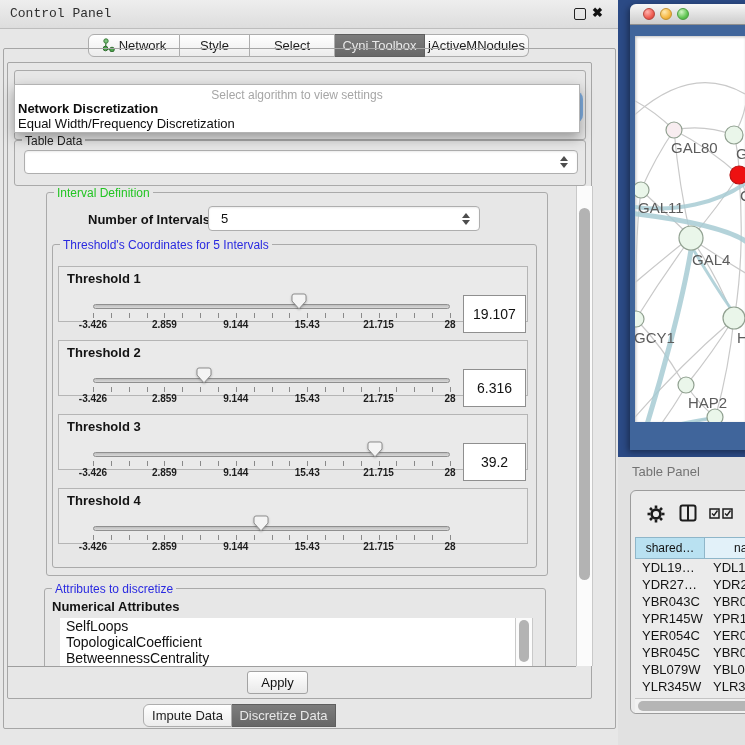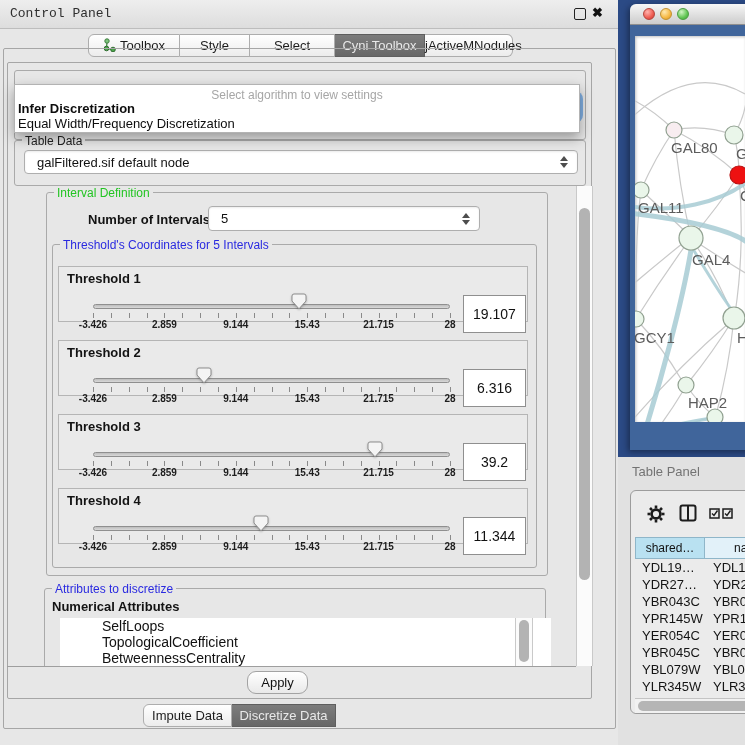--- a/index.html
+++ b/index.html
@@ -57,25 +57,25 @@
   .th-label{position:absolute;left:8px;top:4px;font-size:13px;font-weight:bold;color:#131313;}
   .track{position:absolute;left:34px;top:37px;width:357px;height:5px;background:linear-gradient(#bdbdbd,#d9d9d9);
          border:1px solid #8f8f8f;border-radius:4px;box-sizing:border-box;}
   .thumb{position:absolute;top:26px;width:16px;height:17px;z-index:3;filter:drop-shadow(0 1px 1px rgba(0,0,0,.25));}
   .tick{position:absolute;top:46px;width:1px;height:5px;background:#8a8a8a;}
   .scale-num{position:absolute;top:52px;transform:translateX(-50%);font-size:10px;font-weight:bold;color:#1e1e1e;}
   .th-valuebox{position:absolute;left:404px;top:28px;width:61px;height:36px;background:#ffffff;
                border:1px solid #8f8f8f;font-size:14px;color:#111;text-align:center;line-height:36px;}
 
   
-  #attr-list{position:absolute;background:#ffffff;overflow:hidden;padding-left:36px;}
+  #attr-list{position:absolute;background:#ffffff;overflow:hidden;}
   .attr-item{height:16px;line-height:16px;font-size:14px;color:#111;padding-left:6px;white-space:nowrap;}
 
   .push-button{position:absolute;box-sizing:border-box;background:linear-gradient(#ffffff,#e9e9e9);
-               border:1px solid #a3a3a3;border-radius:9px;text-align:center;font-size:13px;color:#111;}
+               border:1px solid #a3a3a3;border-radius:3px;text-align:center;font-size:13px;color:#111;}
 
   
   #desktop{left:618px;top:0;width:127px;height:457px;background:#2b4a85;}
   #net-window{left:630px;top:4px;width:130px;height:446px;background:#40659b;border-radius:6px 0 0 0;
               box-shadow:-2px 2px 6px rgba(0,0,0,.4);}
   #net-titlebar{left:0;top:0;width:100%;height:20px;background:linear-gradient(#f7f7f7,#cccccc);
                 border-radius:6px 0 0 0;border-bottom:1px solid #8e8e8e;}
   .light{position:absolute;top:4px;width:12px;height:12px;border-radius:50%;box-sizing:border-box;}
   #light-red{left:13px;background:radial-gradient(circle at 35% 30%,#ffb3ad,#ee5c52 60%,#c33a32);border:1px solid #b5443c;}
   #light-yellow{left:30px;background:radial-gradient(circle at 35% 30%,#ffe9b0,#f6b843 60%,#d0922a);border:1px solid #c3912f;}
@@ -112,55 +112,54 @@
       <span class="abs" id="cp-close">✖</span>
     </div>
 
     <div class="seg first" style="left:88px;top:34px;width:92px;">
       <svg class="ticon" width="13" height="14" viewBox="0 0 13 14">
         <line x1="4" y1="4" x2="3.5" y2="10" stroke="#4e8a4e" stroke-width="1.4"></line>
         <line x1="4.5" y1="10.5" x2="9.5" y2="11.5" stroke="#4e8a4e" stroke-width="1.4"></line>
         <circle cx="4" cy="3" r="2.2" fill="#7cc47c" stroke="#3f7d3f"></circle>
         <circle cx="3.5" cy="10.5" r="2.3" fill="#4ca64c" stroke="#2f6b2f"></circle>
         <circle cx="10" cy="11.5" r="2.3" fill="#4ca64c" stroke="#2f6b2f"></circle>
-      </svg><span>Toolbox</span>
+      </svg><span>Network</span>
     </div>
     <div class="seg" style="left:180px;top:34px;width:70px;">
       <span>Style</span>
     </div>
     <div class="seg" style="left:250px;top:34px;width:85px;">
       <span>Select</span>
     </div>
     <div class="seg sel" style="left:335px;top:34px;width:90px;">
       <span>Cyni Toolbox</span>
     </div>
-    <div class="seg last" style="left:425px;top:34px;width:88px;">
+    <div class="seg last" style="left:425px;top:34px;width:104px;">
       <span>jActiveMNodules</span>
     </div>
 
     <div class="frame" style="left:3px;top:48px;width:611px;height:679px;"></div>
     <div class="frame" style="left:7px;top:62px;width:583px;height:635px;"></div>
 
     <div class="group" style="left:14px;top:70px;width:570px;height:68px;"></div>
     <span class="group-label" style="left:22px;top:64px;color:#4c1d95;margin-top:24px;">Discretization Algorithm</span>
 
     <div class="combo abs" id="algo-combo">
       <span class="spinner"></span>
     </div>
 
     <div class="abs" id="algo-popup">
       <div class="abs" id="popup-hint">Select algorithm to view settings</div>
-      <div class="popup-item" style="top:16px;font-weight:bold;">Infer Discretization</div>
+      <div class="popup-item" style="top:16px;font-weight:bold;">Network Discretization</div>
       <div class="popup-item" style="top:31px;">Equal Width/Frequency Discretization</div>
     </div>
 
     <div class="group" style="left:14px;top:140px;width:570px;height:44px;"></div>
     <span class="group-label" style="left:22px;top:134px;color:#222;">Table Data</span>
     <div class="combo abs" style="left:24px;top:150px;width:554px;height:24px;">
-      <span class="cval">galFiltered.sif default node</span>
       <span class="spinner"></span>
     </div>
 
     <div class="abs" id="scroll-viewport">
 
       <div class="group" style="left:39px;top:6px;width:500px;height:382px;"></div>
       <span class="group-label" style="left:47px;top:0;color:#23c523;">Interval Definition</span>
 
       <span class="abs" style="left:81px;top:26px;font-size:13px;font-weight:bold;color:#131313;">Number of Intervals</span>
       <div class="combo abs" style="left:201px;top:20px;width:272px;height:25px;">
@@ -318,21 +317,20 @@
             <div class="tick" style="left: 391px;"></div>
           </div>
         <div class="scale-labels">
             <span class="scale-num" style="left: 34px;">-3.426</span>
             <span class="scale-num" style="left: 105.4px;">2.859</span>
             <span class="scale-num" style="left: 176.8px;">9.144</span>
             <span class="scale-num" style="left: 248.2px;">15.43</span>
             <span class="scale-num" style="left: 319.6px;">21.715</span>
             <span class="scale-num" style="left: 391px;">28</span>
           </div>
-        <div class="th-valuebox">11.344</div>
       </div>
 
       <div class="group" style="left:37px;top:402px;width:500px;height:110px;"></div>
       <span class="group-label" style="left:45px;top:396px;color:#2a2ae0;">Attributes to discretize</span>
       <span class="abs" style="left:45px;top:413px;font-size:13px;font-weight:bold;color:#131313;">Numerical Attributes</span>
       <div id="attr-list" style="left:53px;top:432px;width:455px;height:48px;">
           <div class="attr-item">SelfLoops</div>
           <div class="attr-item">TopologicalCoefficient</div>
           <div class="attr-item">BetweennessCentrality</div>
         </div>

